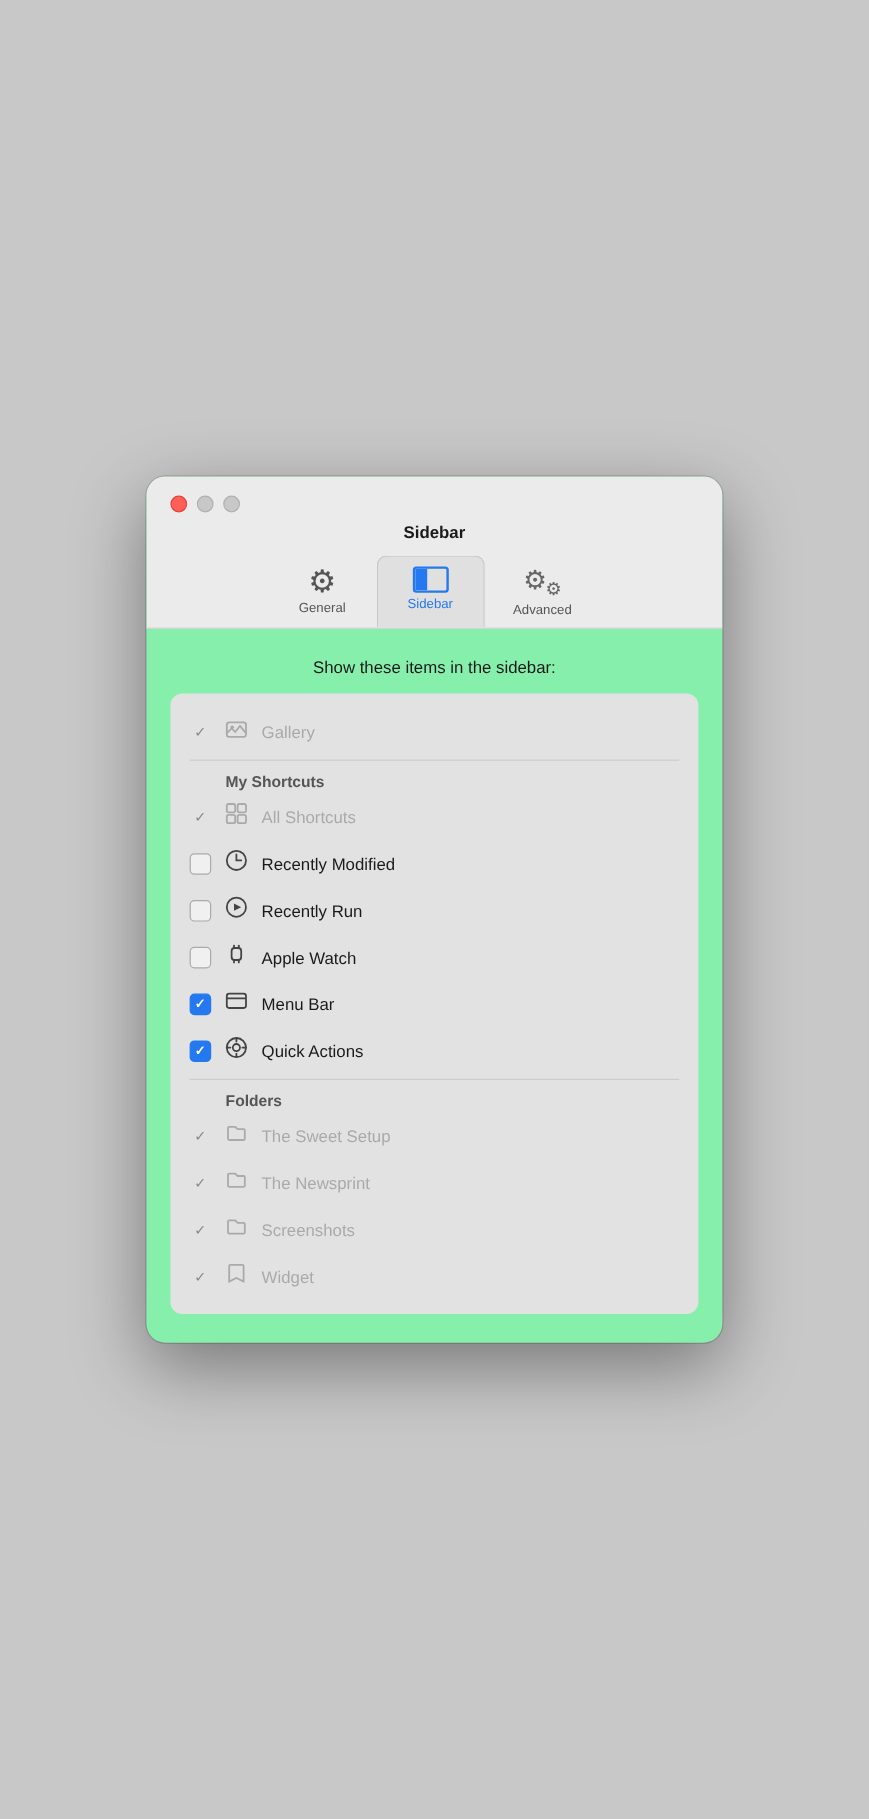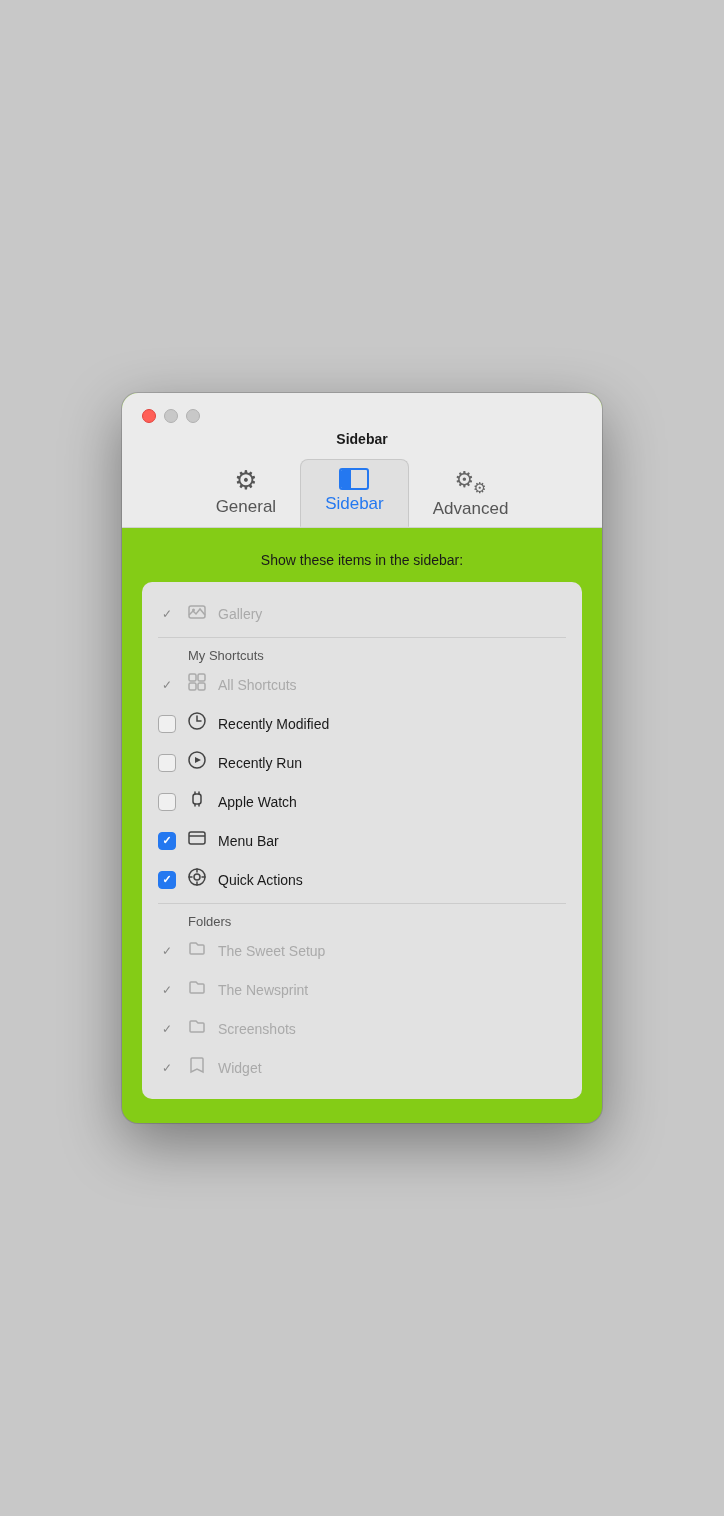--- a/index.html
+++ b/index.html
@@ -8,21 +8,21 @@
       background: #c8c8c8;
       display: flex;
       justify-content: center;
       align-items: center;
       min-height: 100vh;
       font-family: -apple-system, BlinkMacSystemFont, "SF Pro Text", "Helvetica Neue", sans-serif;
     }
 
     .window {
       width: 480px;
-      background: #84cc16;
+      background: #86efac;
       border-radius: 16px;
       box-shadow: 0 20px 60px rgba(0,0,0,0.4), 0 0 0 1px rgba(0,0,0,0.15);
       overflow: hidden;
       margin: 40px auto;
     }
 
     .title-bar {
       background: #ebebeb;
       padding: 16px 20px 0 20px;
       display: flex;
@@ -81,21 +81,21 @@
       font-size: 26px;
       color: #555;
       line-height: 1;
     }
 
     .toolbar-btn.active .btn-icon {
       color: #2478f0;
     }
 
     .toolbar-btn .btn-label {
-      font-size: 17px;
+      font-size: 11px;
       color: #555;
     }
 
     .toolbar-btn.active .btn-label {
       color: #2478f0;
       font-weight: 500;
     }
 
     .content {
       padding: 24px 20px;
@@ -171,21 +171,21 @@
       color: #1a1a1a;
       flex: 1;
     }
 
     .list-item .item-label.muted {
       color: #aaa;
     }
 
     .section-header {
       font-size: 13px;
-      font-weight: 400;
+      font-weight: 700;
       color: #555;
       margin-top: 10px;
       margin-bottom: 2px;
       padding-left: 30px;
     }
 
     .section-header:first-child {
       margin-top: 0;
     }
 

